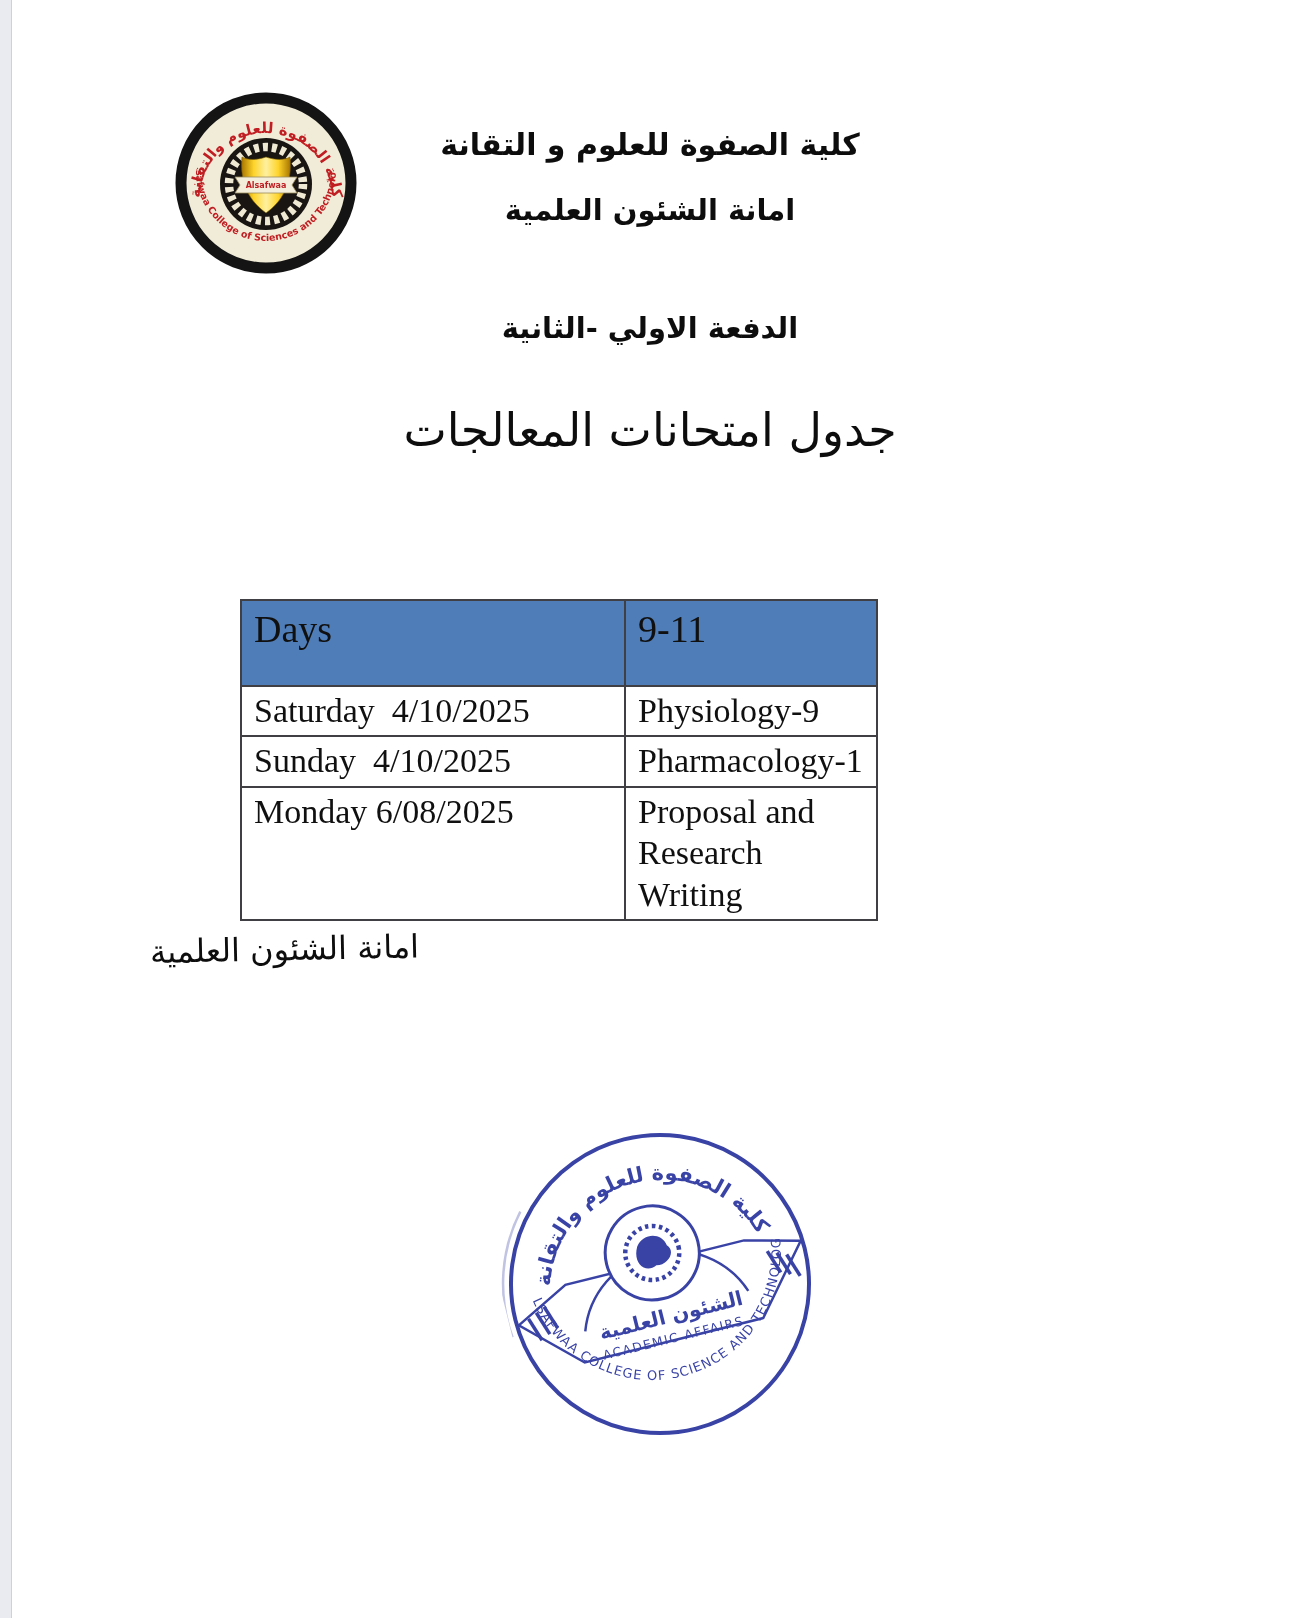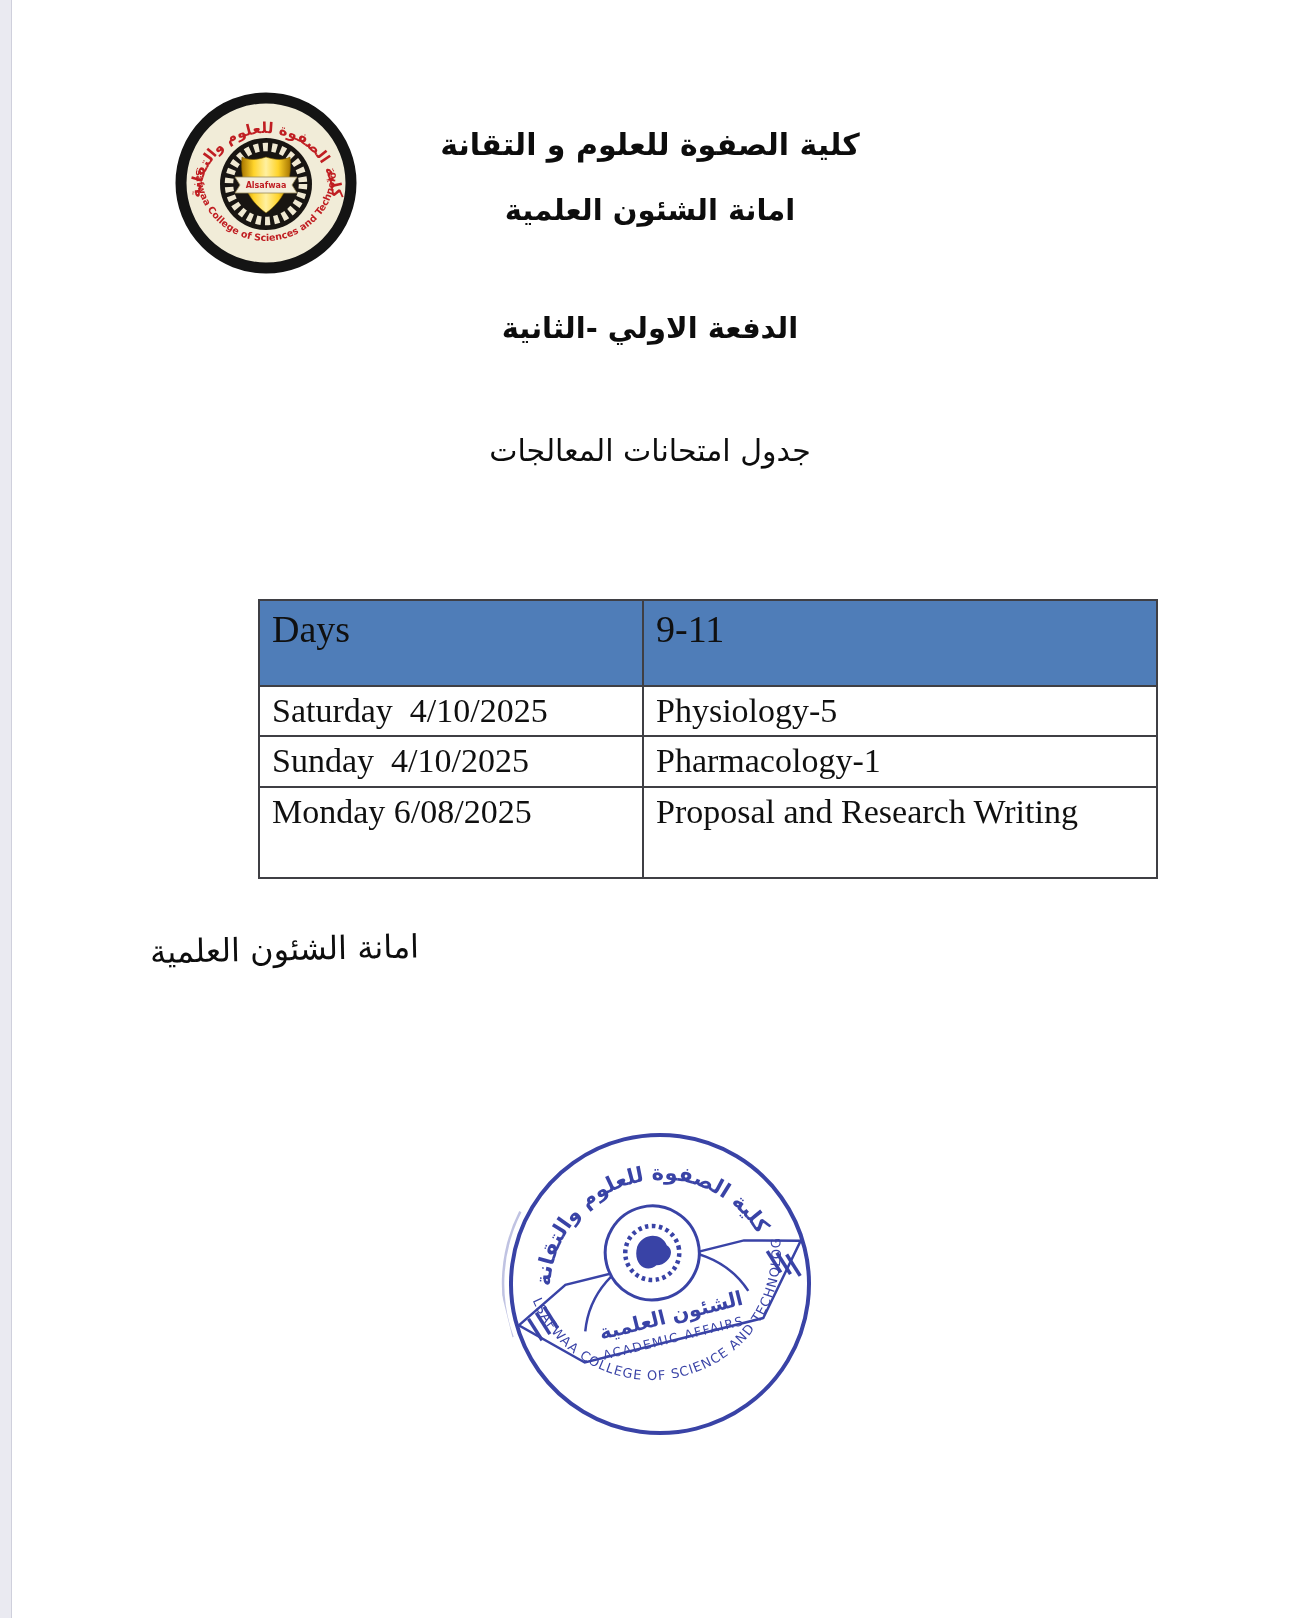--- a/index.html
+++ b/index.html
@@ -8,26 +8,26 @@
   .left-gutter{position:absolute;left:0;top:0;width:11px;height:1618px;
                background:#eaeaf1;border-right:1px solid #cfd0dc;}
   
   .h-line{position:absolute;left:10px;width:1280px;text-align:center;white-space:pre;}
   .ar{direction:rtl;font-family:"DejaVu Sans",sans-serif;}
   .h1{top:127px;font-size:30px;font-weight:bold;}
   .h2{top:193px;font-size:29px;font-weight:bold;}
   .h3{top:251px;font-size:30px;font-weight:bold;}
   .h4{top:311px;font-size:29px;font-weight:bold;}
   .h5{top:369px;font-size:38px;font-weight:bold;letter-spacing:.5px;}
-  .h6{top:433px;font-size:30px;font-weight:normal;}
+  .h6{top:403px;font-size:46px;font-weight:normal;}
   
   .logo{position:absolute;left:175px;top:92px;width:182px;height:182px;}
   .logo .arc-red{fill:var(--logo-red,#c01e22);font-weight:bold;}
   
-  .exam-table{position:absolute;left:258px;top:599px;width:900px;border-collapse:collapse;
+  .exam-table{position:absolute;left:240px;top:599px;width:638px;border-collapse:collapse;
               font-family:"Liberation Serif","DejaVu Serif",serif;color:#101010;table-layout:fixed;padding-left:12px;}
   .exam-table th,.exam-table td{border:2px solid #3f3f44;text-align:left;vertical-align:top;}
   .exam-table th{background:var(--table-header-bg,#4f7db8);font-size:38px;font-weight:normal;
                  padding:6px 12px 34px 12px;}
   .exam-table td{font-size:34px;padding:3px 12px 4px 12px;line-height:1.22;}
   .col-days{width:384px;}
   .day-cell{white-space:pre;border-radius:13px;}
   .row-tall td{height:82px;}
   
   .footer-note{position:absolute;left:150px;top:933px;font-size:32px;
@@ -83,21 +83,21 @@
       </colgroup>
     <thead>
       <tr>
         <th>Days</th>
         <th>9-11</th>
       </tr>
     </thead>
     <tbody>
       <tr>
         <td class="day-cell">Saturday  4/10/2025</td>
-        <td>Physiology-5</td>
+        <td>Physiology-9</td>
       </tr>
       <tr>
         <td class="day-cell">Sunday  4/10/2025</td>
         <td>Pharmacology-1</td>
       </tr>
       <tr class="row-tall">
         <td class="day-cell">Monday 6/08/2025</td>
         <td>Proposal and Research Writing</td>
       </tr>
     </tbody>

